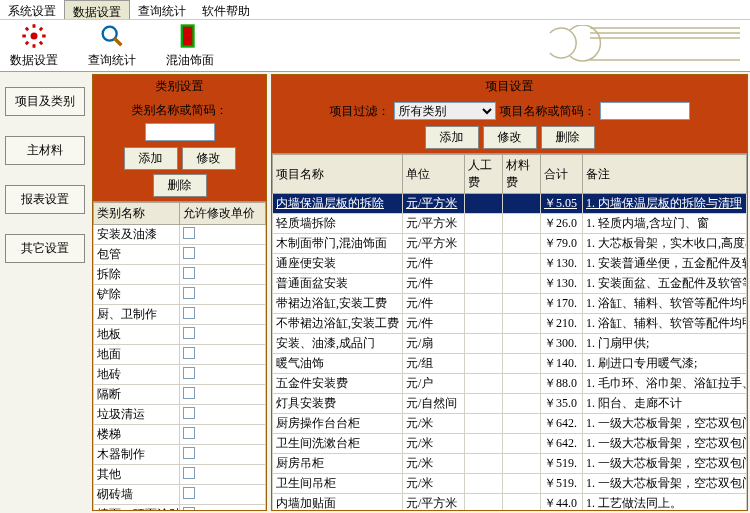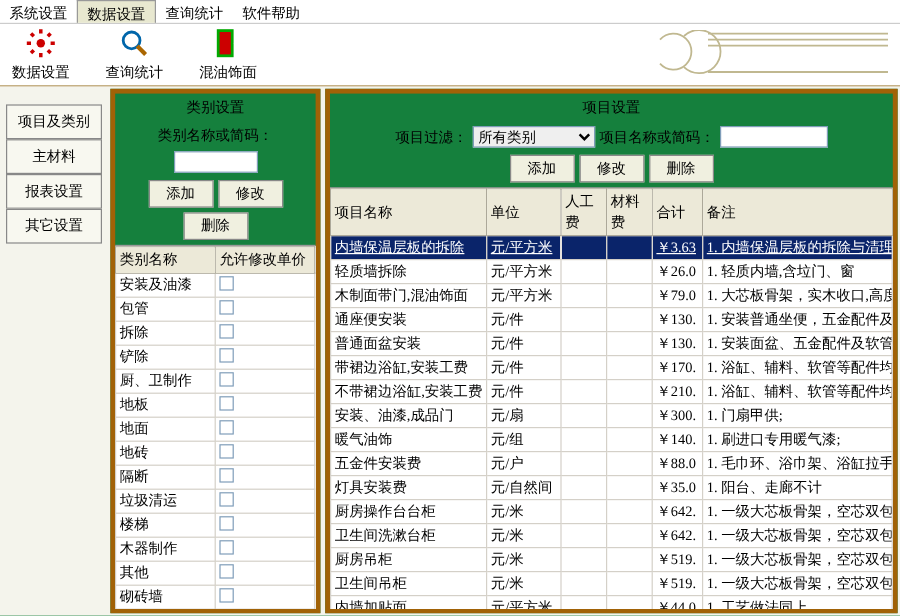--- a/index.html
+++ b/index.html
@@ -7,24 +7,24 @@
 .menubar { background: #fff; border-bottom: 1px solid #ccc; height: 20px; display: flex; }
 .menubar span { padding: 3px 8px; cursor: pointer; }
 .menubar span.active { background: #e8e8d0; border: 1px solid #999; border-bottom: none; }
 .toolbar { background: #fff; height: 52px; display: flex; align-items: center; padding: 0 10px; border-bottom: 1px solid #b89f69; position: relative; }
 .tool-btn { display: flex; flex-direction: column; align-items: center; margin-right: 30px; cursor: pointer; }
 .tool-btn .icon { width: 28px; height: 28px; }
 .tool-btn .lbl { font-size: 12px; margin-top: 2px; }
 .deco { position: absolute; right: 10px; top: 5px; width: 200px; height: 40px; }
 .deco svg { width: 200px; height: 40px; }
 .main { display: flex; height: calc(513px - 72px); }
-.sidebar { width: 90px; padding: 15px 5px; display: flex; flex-direction: column; }
+.sidebar { width: 90px; padding: 15px 5px; display: flex; flex-direction: column; gap: 20px; }
 .side-btn { border: 1px solid #888; background: #f8f8f0; padding: 5px 3px; text-align: center; cursor: pointer; font-size: 12px; }
 .content { flex: 1; display: flex; gap: 4px; padding: 2px; overflow: hidden; }
-.panel { border: 4px solid #a16207; background: #15803d; display: flex; flex-direction: column; }
+.panel { border: 1px solid #a16207; background: #c2410c; display: flex; flex-direction: column; }
 .panel.left { width: 175px; }
 .panel.right { flex: 1; }
 .panel-title { text-align: center; padding: 3px; font-size: 12px; }
 .panel-controls { padding: 4px; display: flex; flex-direction: column; gap: 6px; align-items: center; justify-content: space-between; }
 .row { display: flex; align-items: center; gap: 4px; flex-wrap: wrap; justify-content: center; }
 .row label { font-size: 12px; }
 .row input[type=text] { border: 1px solid #7f9db9; height: 18px; padding: 0 2px; }
 .row select { border: 1px solid #7f9db9; height: 18px; }
 .btn { border: 1px solid #888; background: #f0f0e0; padding: 2px 14px; cursor: pointer; font-size: 12px; }
 .grid-wrap { flex: 1; overflow: auto; border-top: 1px solid #999; background: #fff; }
@@ -213,21 +213,21 @@
                 <th>合计</th>
                 <th>备注</th>
               </tr>
             </thead>
             <tbody id="proj-body">
               <tr class="sel">
                 <td>内墙保温层板的拆除</td>
                 <td>元/平方米</td>
                 <td></td>
                 <td></td>
-                <td>￥3.63</td>
+                <td>￥5.05</td>
                 <td>1. 内墙保温层板的拆除与清理</td>
               </tr>
               <tr>
                 <td>轻质墙拆除</td>
                 <td>元/平方米</td>
                 <td></td>
                 <td></td>
                 <td>￥26.0</td>
                 <td>1. 轻质内墙,含垃门、窗</td>
               </tr>

